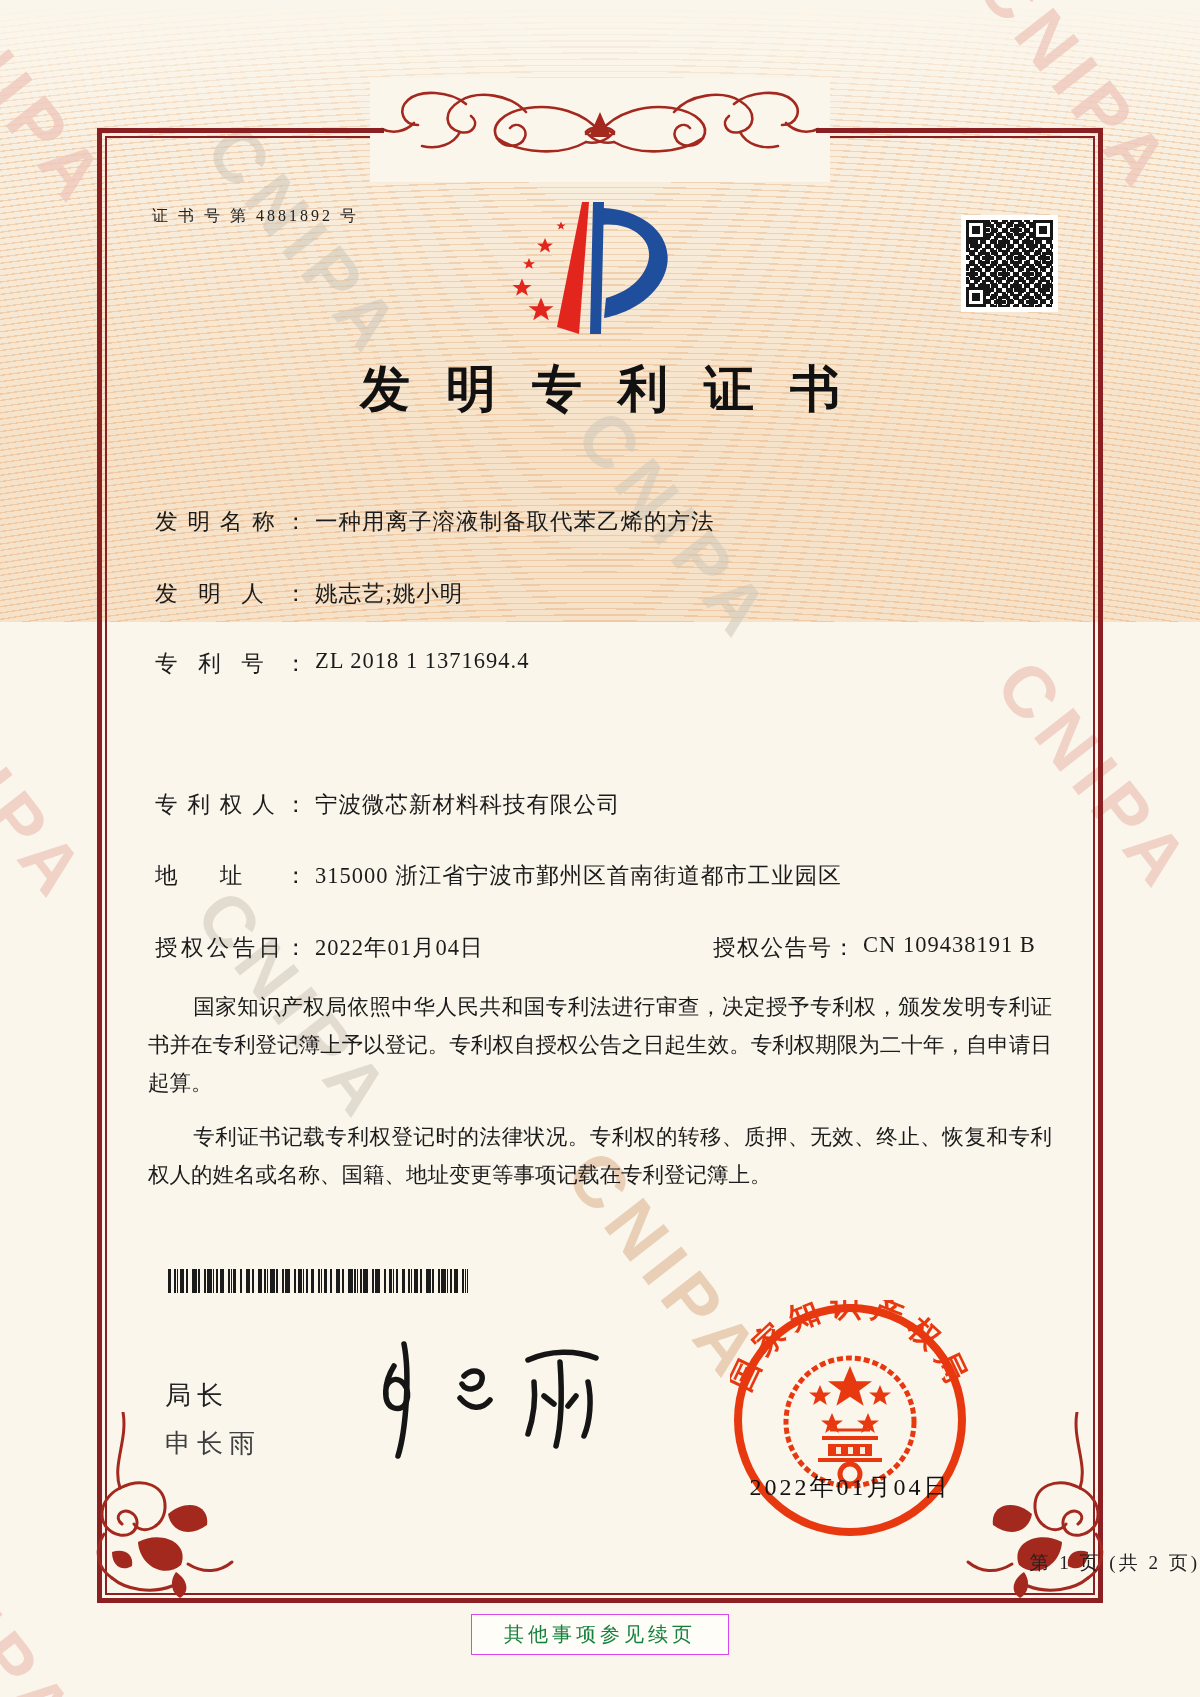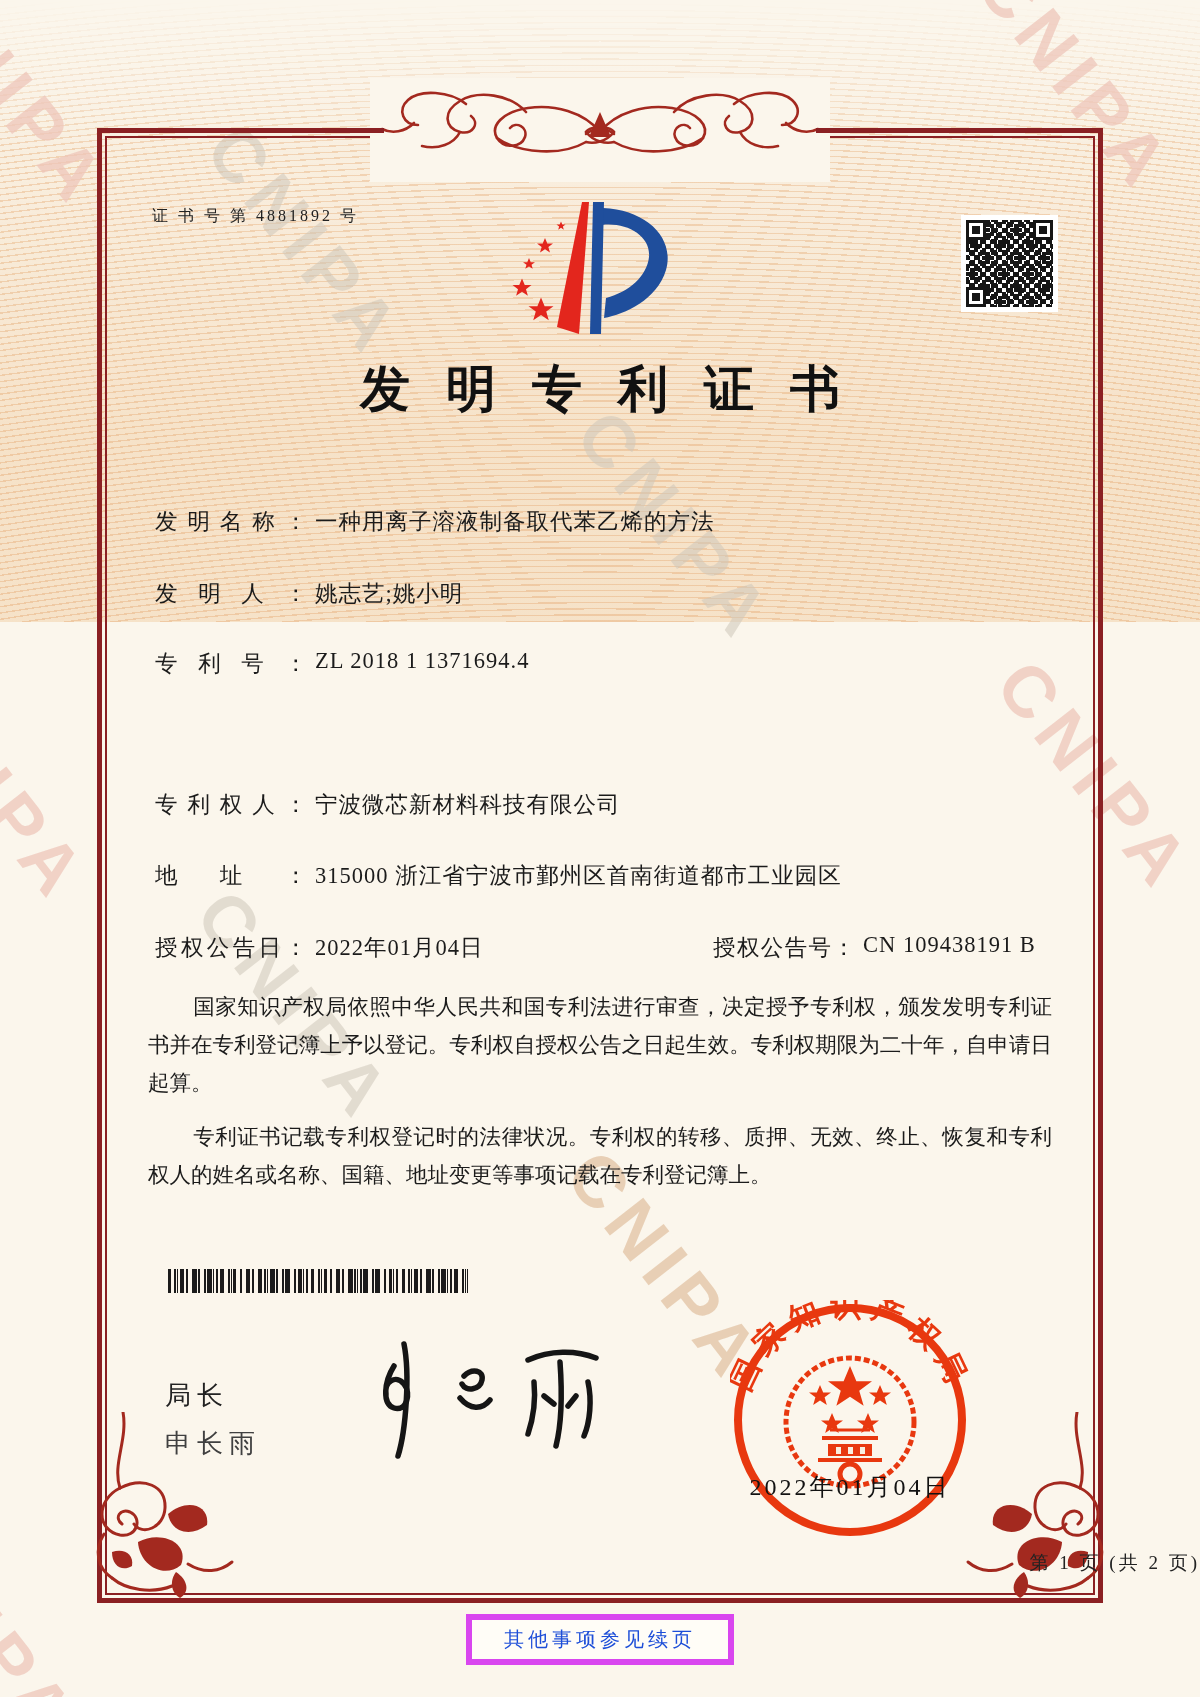--- a/index.html
+++ b/index.html
@@ -84,22 +84,22 @@
   .seal-date{
     position:absolute;left:730px;top:1471px;width:240px;z-index:7;text-align:center;
     font-size:24px;letter-spacing:3px;color:#121212;font-weight:500;
   }
   
   .page-info{position:absolute;left:0;right:0;top:1550px;z-index:5;text-align:right;font-size:19px;letter-spacing:3px;color:#222;}
   .footer-note{
     position:absolute;left:0;right:0;top:1614px;z-index:5;text-align:center;
   }
   .footer-note span{
-    display:inline-block;background:#fffdf7;border:6px solid #d946ef;
-    padding:6px 32px;font-size:20px;letter-spacing:4px;color:#1d4ed8;
+    display:inline-block;background:#fffdf7;border:1px solid #d946ef;
+    padding:6px 32px;font-size:20px;letter-spacing:4px;color:#15803d;
   }
 </style>
 </head>
 <body>
 
 <div id="page">
 
   <div class="waves"></div>
 
   <div class="wm pink" style="left:-40px;top:-40px">CNIPA</div>

